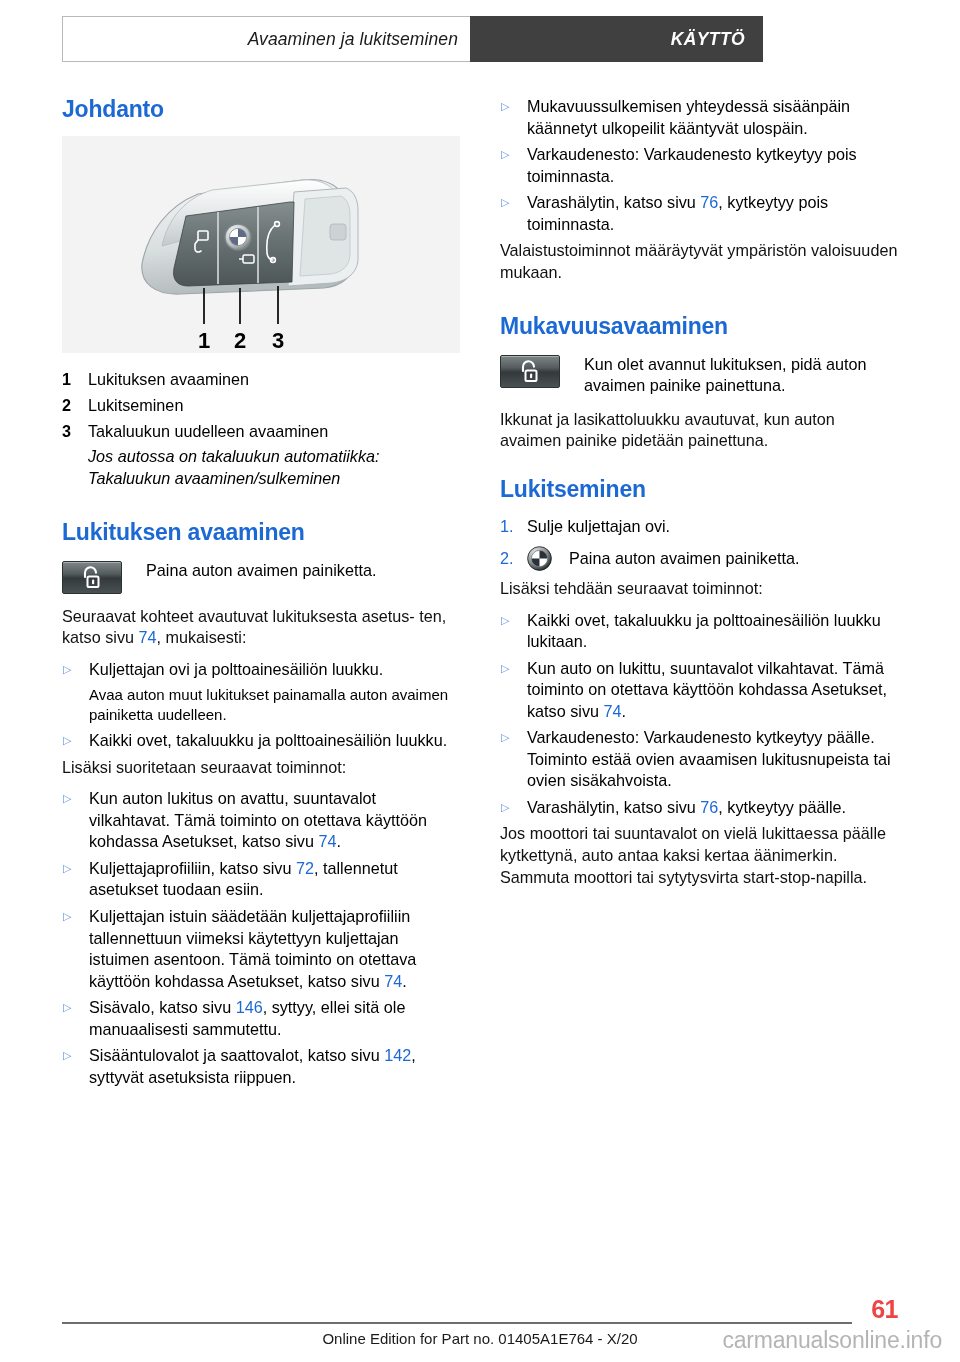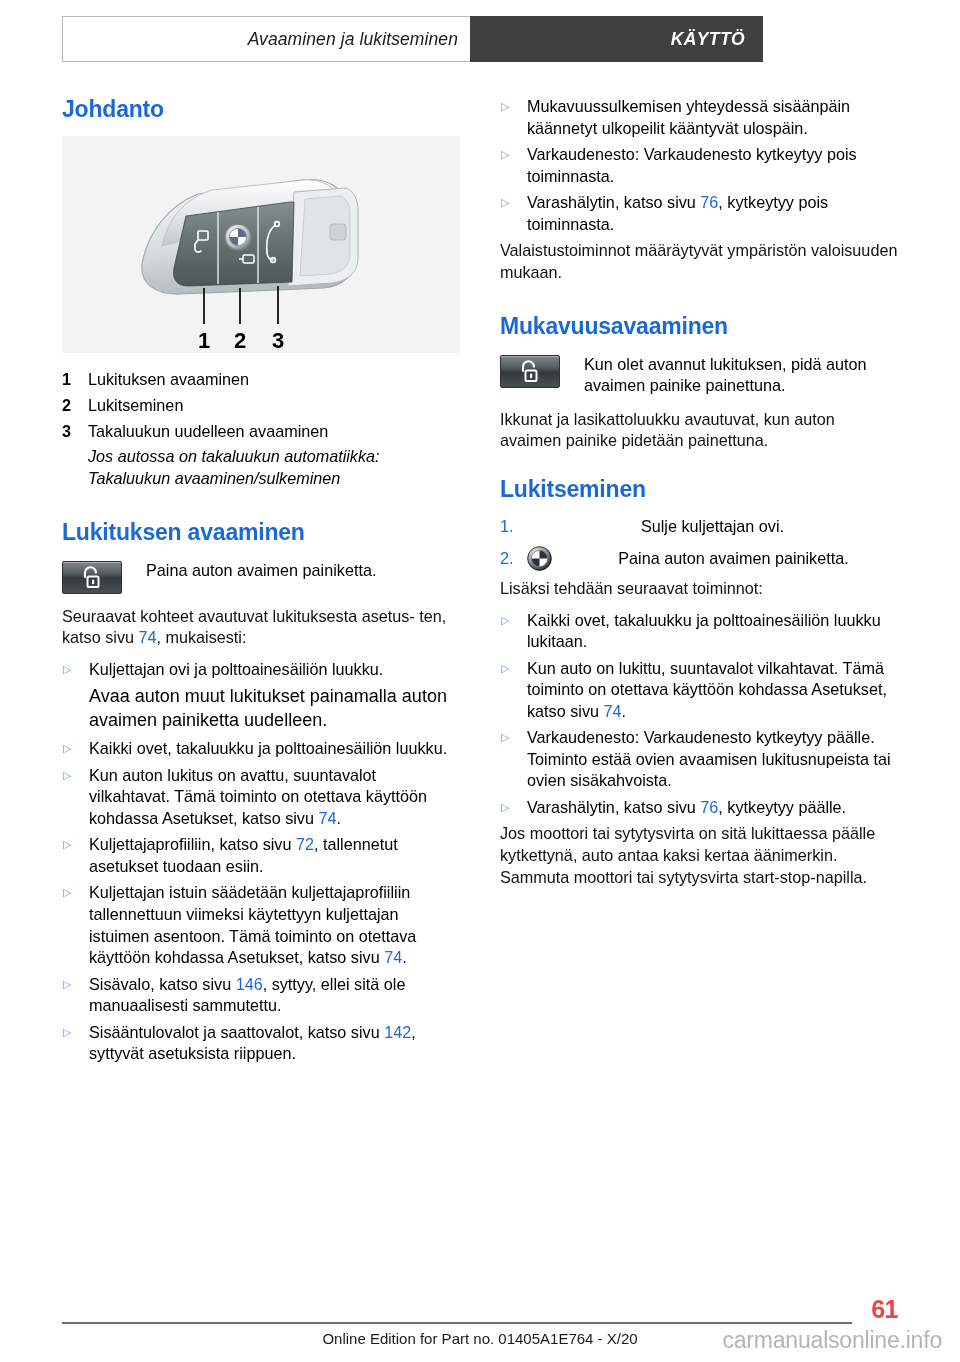--- a/index.html
+++ b/index.html
@@ -144,39 +144,39 @@
     flex: 0 0 27px;
     color: #5b8fe0;
     font-size: 11px;
     line-height: 1.95;
     padding-left: 1px;
     box-sizing: border-box;
   }
   .bul-text { flex: 1 1 auto; }
   .bul-cont {
     margin-left: 27px;
-    font-size: 18px;
+    font-size: 15px;
     line-height: 1.33;
     margin-bottom: 5px;
   }
 
   
   .step-row {
     display: flex;
     font-size: 16.2px;
     line-height: 1.33;
     margin-bottom: 6px;
     align-items: flex-start;
   }
   .step-num {
     width: 27px;
     flex: 0 0 27px;
     color: #1c69d4;
   }
-  .step-text { flex: 1 1 auto; text-align: center; }
+  .step-text { flex: 1 1 auto; }
   .step-row.with-logo { align-items: center; min-height: 30px; margin-bottom: 4px; }
 
   
   .iconpara {
     display: flex;
     align-items: flex-start;
     margin-bottom: 12px;
   }
   .iconpara .icon-slot {
     width: 84px;
@@ -376,20 +376,21 @@
         <span class="bul-mark">▷</span>
         <span class="bul-text">Kuljettajan ovi ja polttoainesäiliön luukku.</span>
       </div>
       <div class="bul-cont">Avaa auton muut lukitukset painamalla auton avaimen painiketta uudelleen.</div>
       <div class="bul-row">
         <span class="bul-mark">▷</span>
         <span class="bul-text">Kaikki ovet, takaluukku ja polttoainesäiliön luukku.</span>
       </div>
     </div>
 
+    <p class="body">Lisäksi suoritetaan seuraavat toiminnot:</p>
 
     <div>
       <div class="bul-row">
         <span class="bul-mark">▷</span>
         <span class="bul-text"><span>Kun auton lukitus on avattu, suuntavalot vilkahtavat. Tämä toiminto on otettava käyttöön kohdassa Asetukset, katso sivu </span><span class="ref">74</span><span>.</span></span>
       </div>
       <div class="bul-row">
         <span class="bul-mark">▷</span>
         <span class="bul-text"><span>Kuljettajaprofiiliin, katso sivu </span><span class="ref">72</span><span>, tallennetut asetukset tuodaan esiin.</span></span>
       </div>
@@ -492,21 +493,21 @@
       <div class="bul-row">
         <span class="bul-mark">▷</span>
         <span class="bul-text"><span>Varkaudenesto: Varkaudenesto kytkeytyy päälle. Toiminto estää ovien avaamisen lukitusnupeista tai ovien sisäkahvoista.</span><span class="ref"></span><span></span></span>
       </div>
       <div class="bul-row">
         <span class="bul-mark">▷</span>
         <span class="bul-text"><span>Varashälytin, katso sivu </span><span class="ref">76</span><span>, kytkeytyy päälle.</span></span>
       </div>
     </div>
 
-    <p class="body">Jos moottori tai sytytysvirta on sitä lukittaessa päälle kytkettynä, auto antaa kaksi kertaa äänimerkin. Sammuta moottori tai sytytysvirta start-stop-napilla.</p>
+    <p class="body">Jos moottori tai suuntavalot on vielä lukittaessa päälle kytkettynä, auto antaa kaksi kertaa äänimerkin. Sammuta moottori tai sytytysvirta start-stop-napilla.</p>
   </div>
 
   <div class="footer-rule"></div>
   <div class="page-number">61</div>
   <div class="footer-text">Online Edition for Part no. 01405A1E764 - X/20</div>
   <div class="watermark">carmanualsonline.info</div>
 
 </div>
 
 </body></html>

